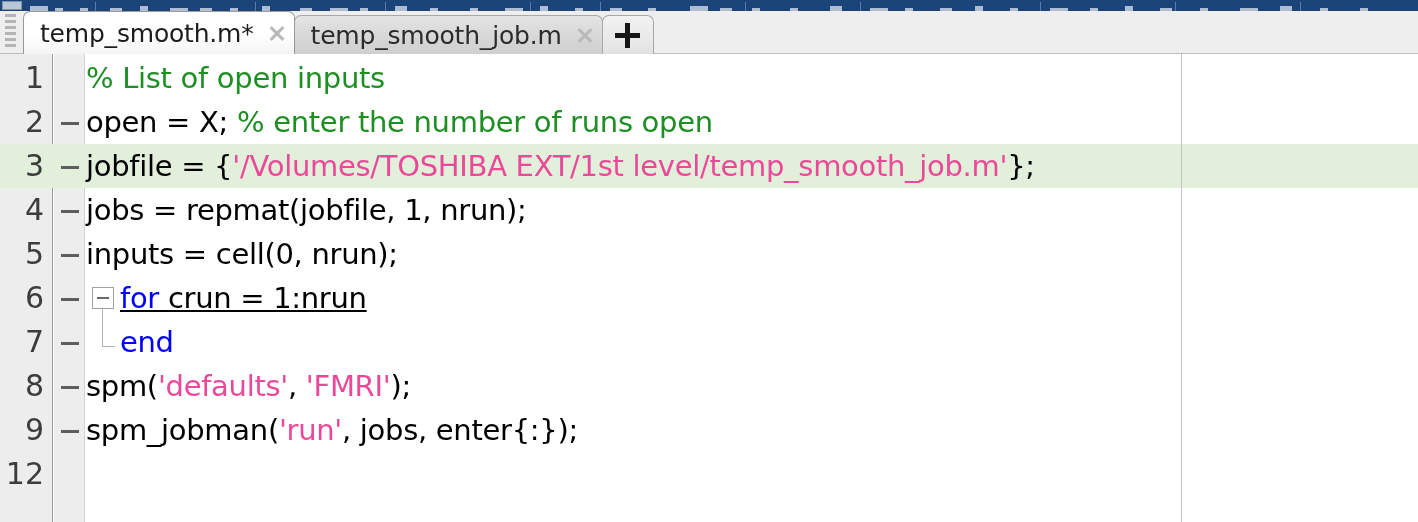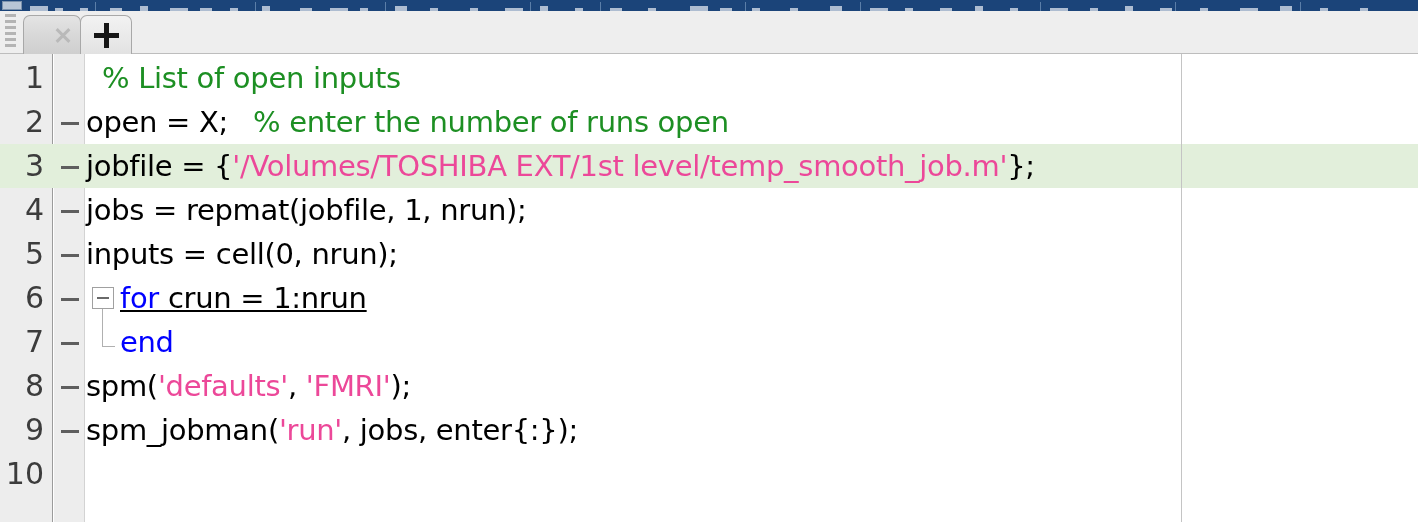--- a/index.html
+++ b/index.html
@@ -232,21 +232,21 @@
     position: absolute;
     left: 86px;
     line-height: 44px;
     font-size: 29px;
     font-family: "DejaVu Sans", sans-serif;
     white-space: pre;
     color: #000000;
     letter-spacing: -0.3px;
     z-index: 2;
   }
-  .tok-comment { color: #1d8f23; padding-left: 16px; }
+  .tok-comment { color: #1d8f23; }
   .tok-string  { color: #ec4899; }
   .tok-keyword { color: #0000ff; }
   .tok-plain   { color: #000000; }
 
   
   .fold-box {
     position: absolute;
     left: 92px;
     width: 22px; height: 22px;
     border: 1px solid #a0a0a0;
@@ -351,22 +351,27 @@
     <div class="grip">
       <i></i>
         <i></i>
         <i></i>
         <i></i>
         <i></i>
         <i></i>
     </div>
     <div class="tabs">
 
+      <div class="tab active">
+        <span class="tab-label">temp_smooth.m*</span>
+        <span class="tab-close"></span>
+      </div>
 
       <div class="tab inactive">
+        <span class="tab-label">temp_smooth_job.m</span>
         <span class="tab-close"></span>
       </div>
 
       <div class="tab-add">
         <span class="plus"></span>
       </div>
 
     </div>
   </div>
 
@@ -414,21 +419,21 @@
           <div class="lineno">8</div>
           <div class="markdash"><span></span></div>
           <div class="codetext"><span class="tok-plain">spm(</span><span class="tok-string">'defaults'</span><span class="tok-plain">, </span><span class="tok-string">'FMRI'</span><span class="tok-plain">);</span></div>
         </div>
         <div class="row" style="top: 354px;">
           <div class="lineno">9</div>
           <div class="markdash"><span></span></div>
           <div class="codetext"><span class="tok-plain">spm_jobman(</span><span class="tok-string">'run'</span><span class="tok-plain">, jobs, enter{:});</span></div>
         </div>
         <div class="row" style="top: 398px;">
-          <div class="lineno">10</div>
+          <div class="lineno">12</div>
           <div class="codetext"></div>
         </div>
         <div class="fold-box" style="top: 233px;"></div>
         <div class="fold-stem" style="top: 255px; height: 37px;"></div>
         <div class="fold-foot" style="top: 292px;"></div>
       </div>
   </div>
 
 </div>
 

